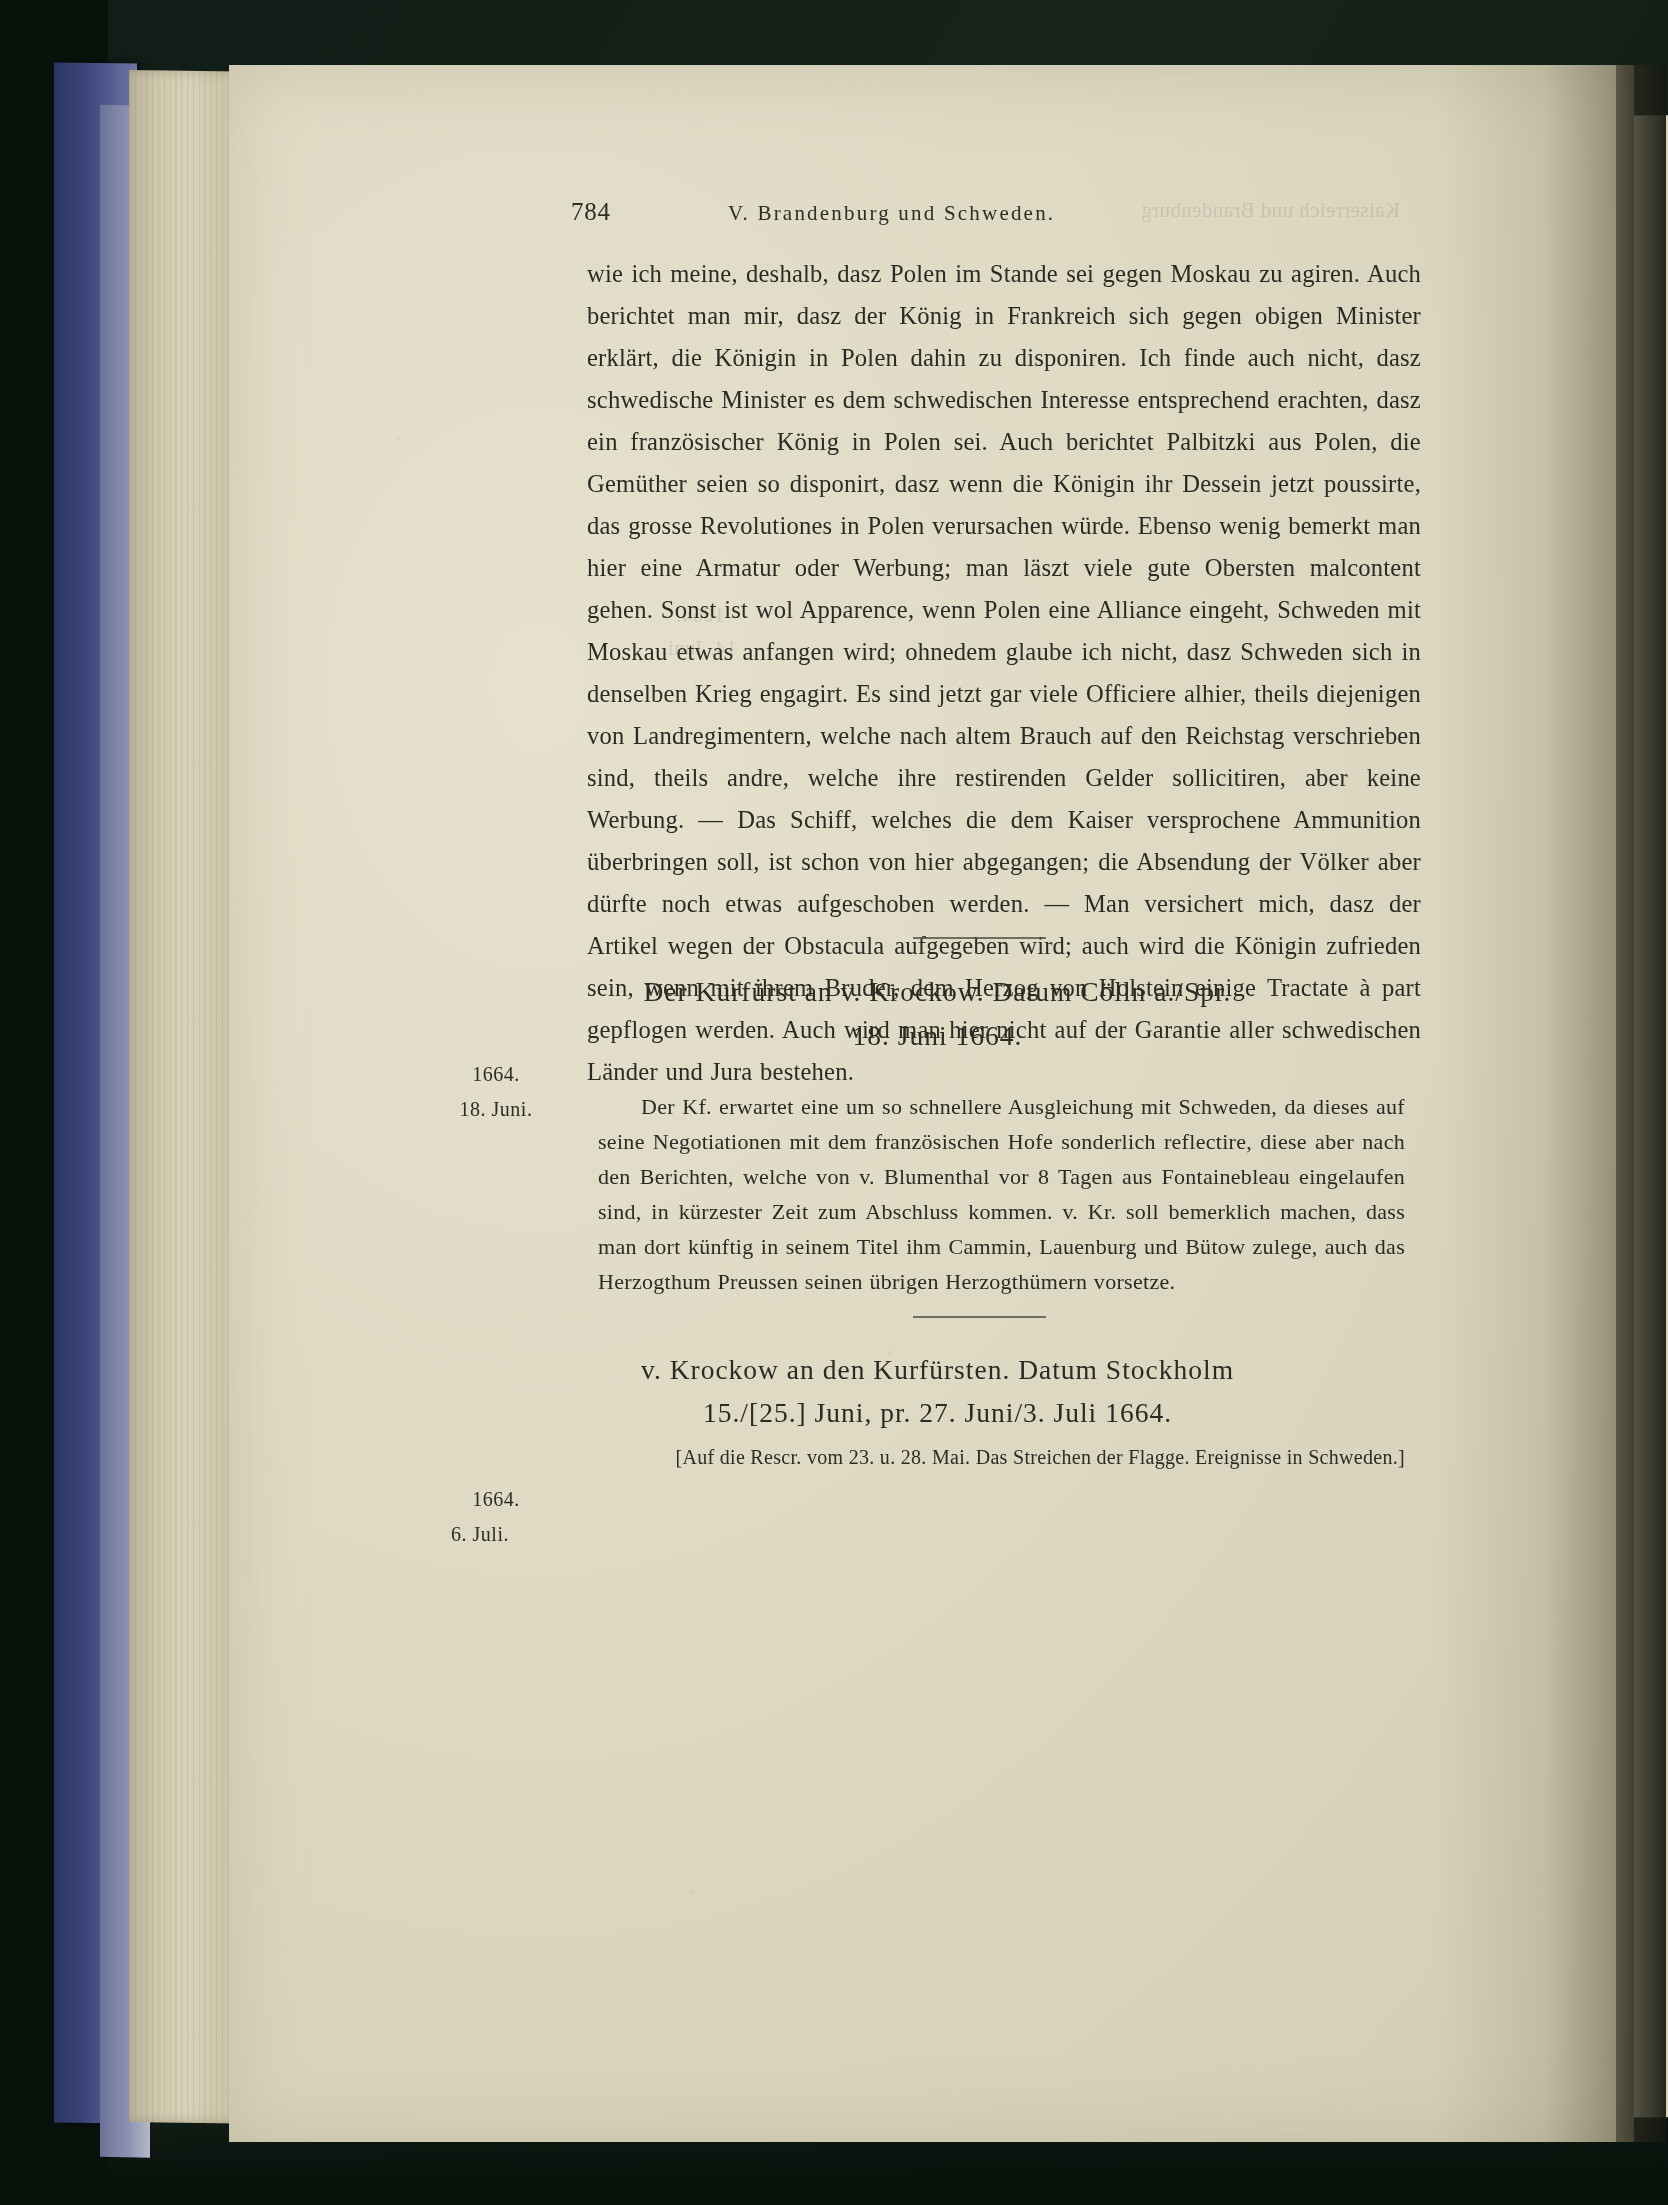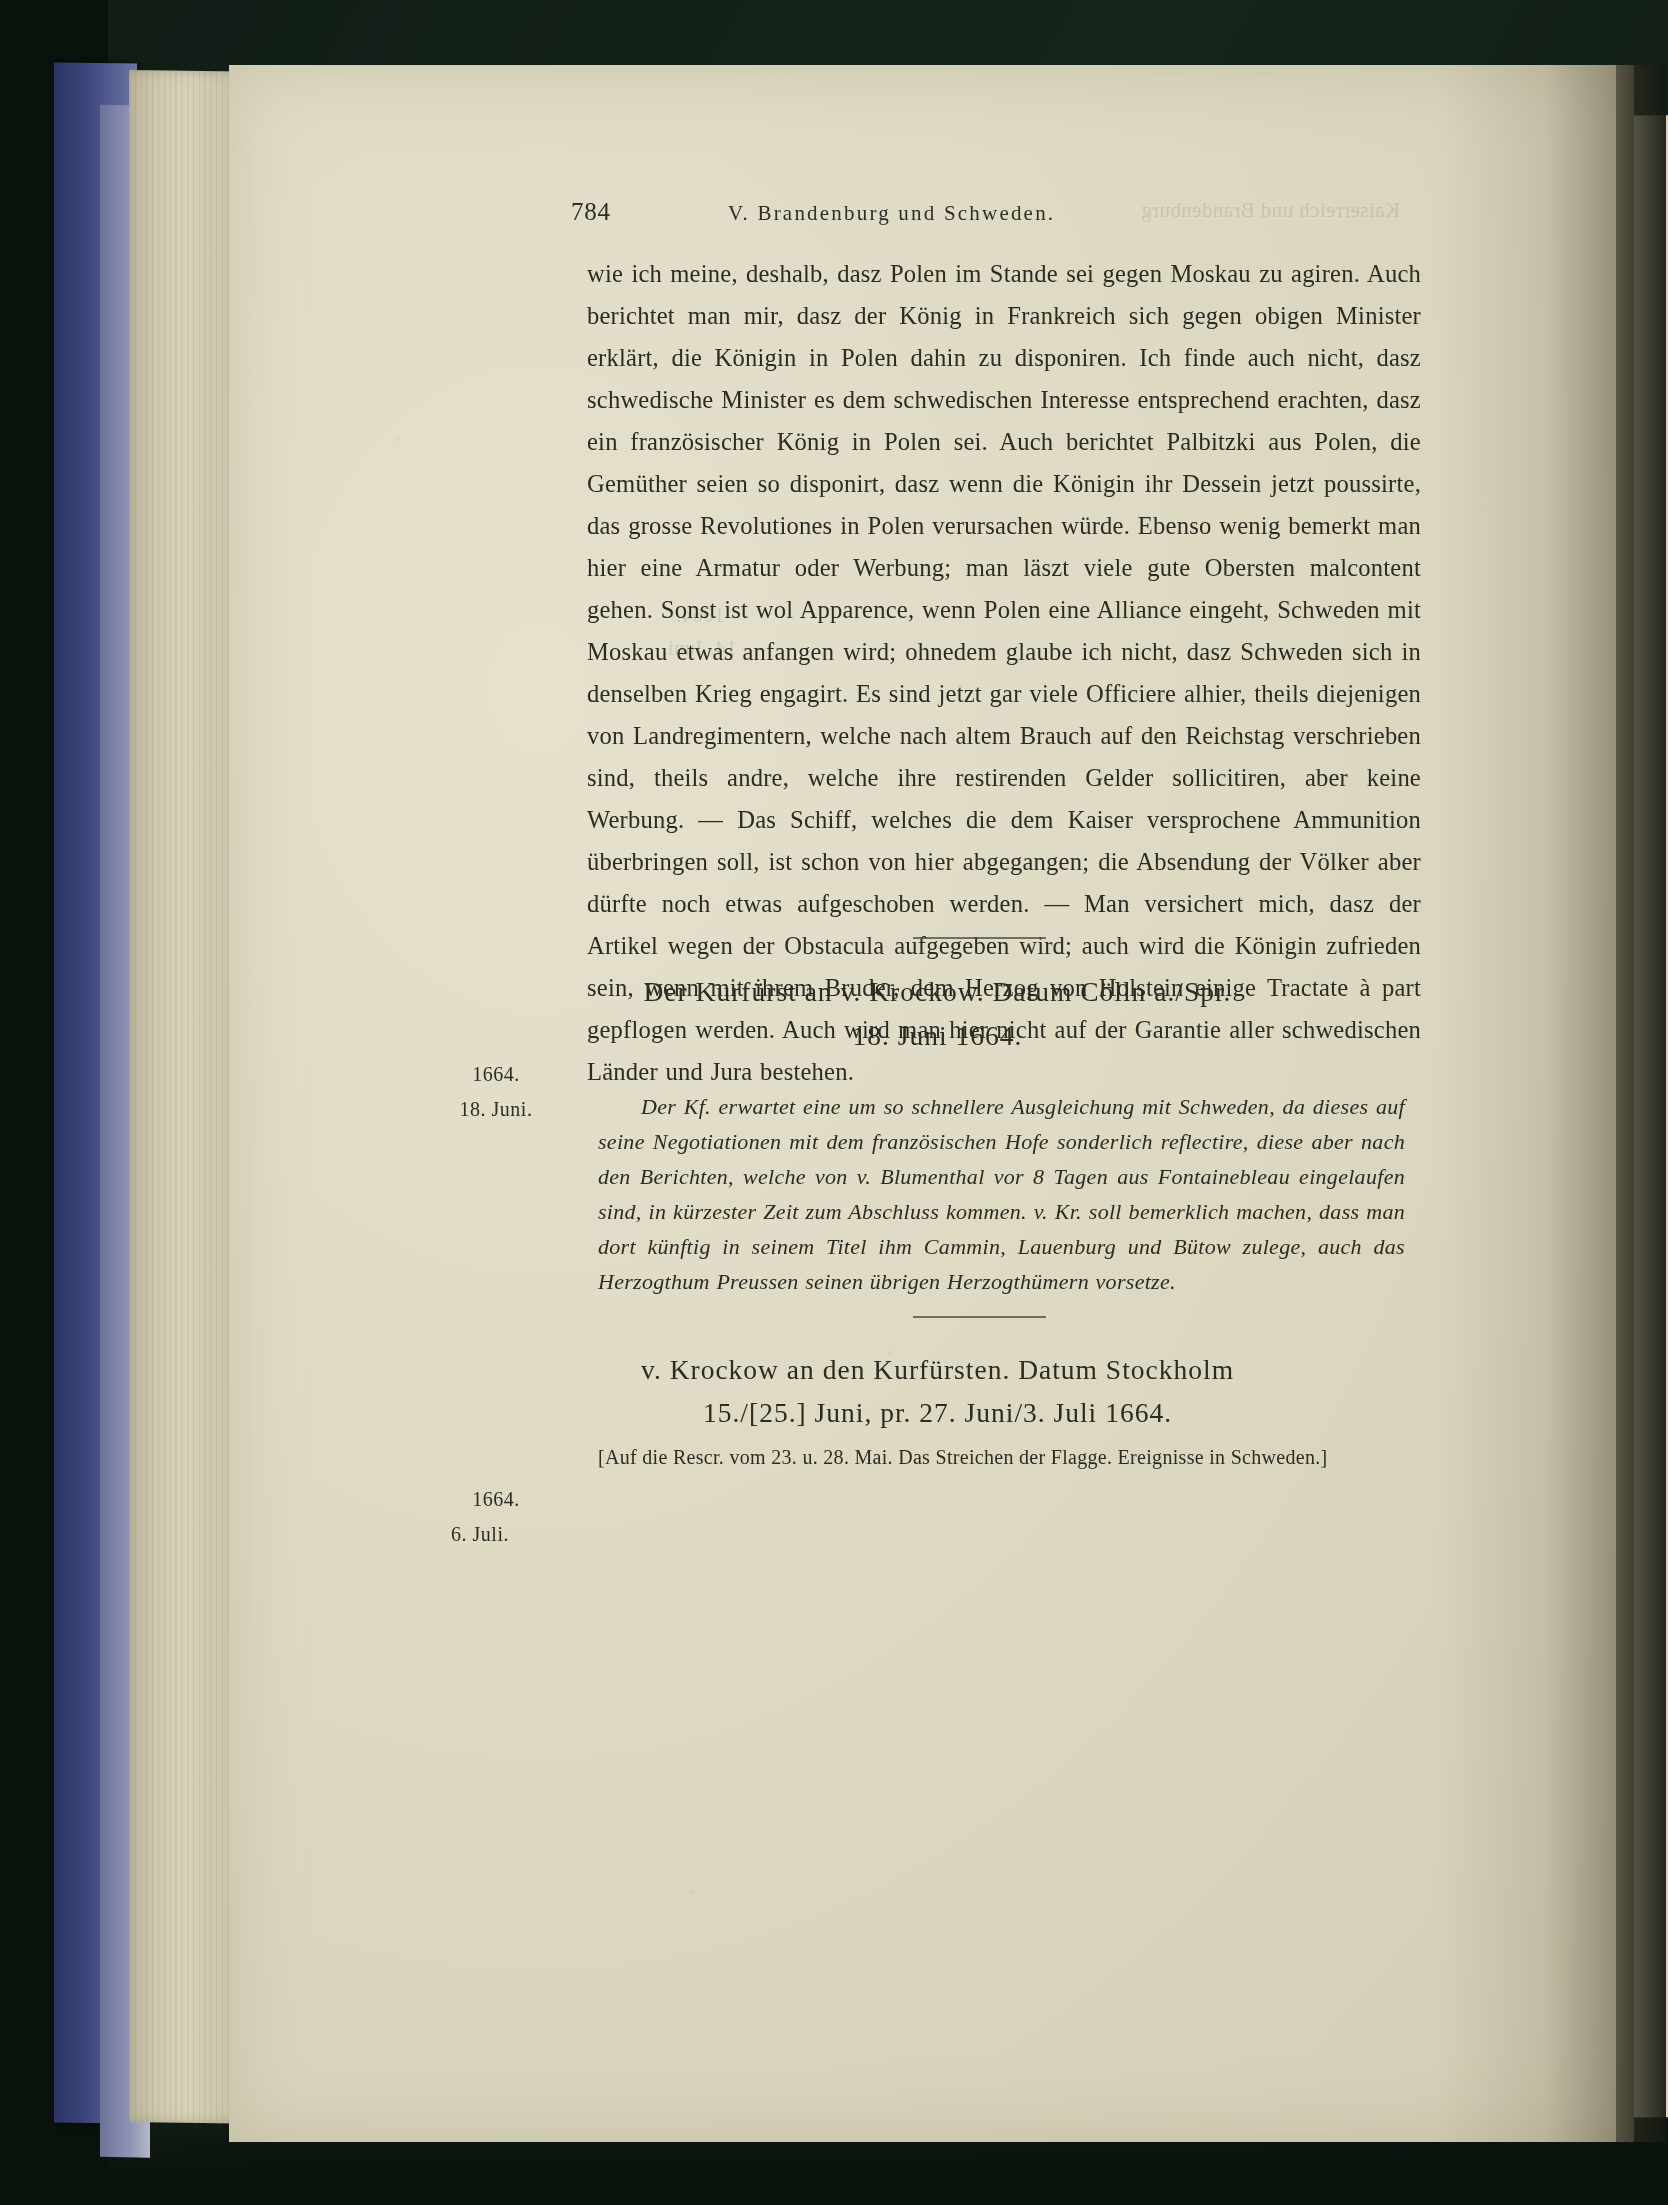--- a/index.html
+++ b/index.html
@@ -236,37 +236,37 @@
     color: #2b2b24;
     word-spacing: 0.8px;
   }
 
   .bracket-note {
     position: absolute;
     left: 369px;
     width: 807px;
     font-size: 20px;
     line-height: 32px;
-    text-align: left;
+    text-align: right;
     letter-spacing: 0.3px;
     color: #2c2c25;
   }
 
   .last-line {
     position: absolute;
     left: 369px;
     width: 807px;
     font-size: 22.5px;
     line-height: 35px;
     letter-spacing: 0.5px;
     color: #2b2b24;
     word-spacing: 2.5px;
   }
 
-  .indent-par { text-indent: 43px; font-style: italic; }
+  .indent-par { text-indent: 43px; }
 </style>
 </head>
 <body>
 
 <div id="scene">
 
   <div class="bg-dark-left"></div>
   <div class="bg-dark-bottom"></div>
 
   <div class="book">

